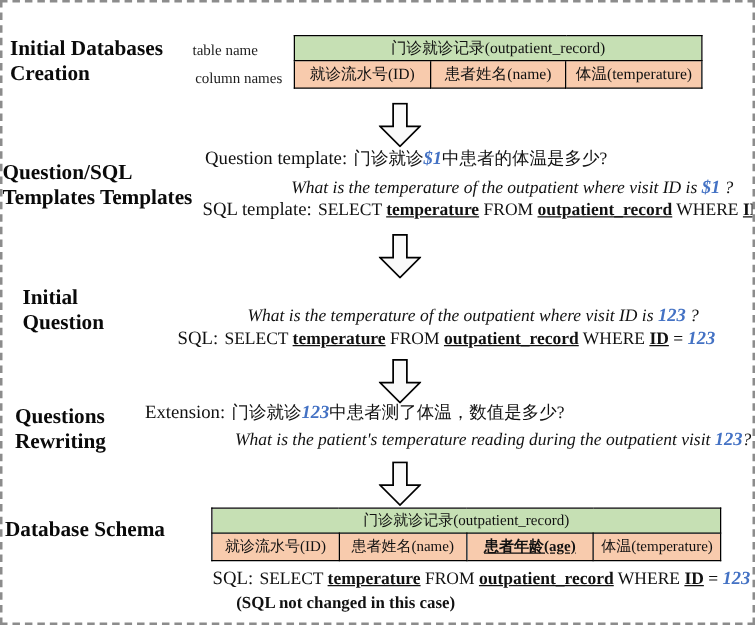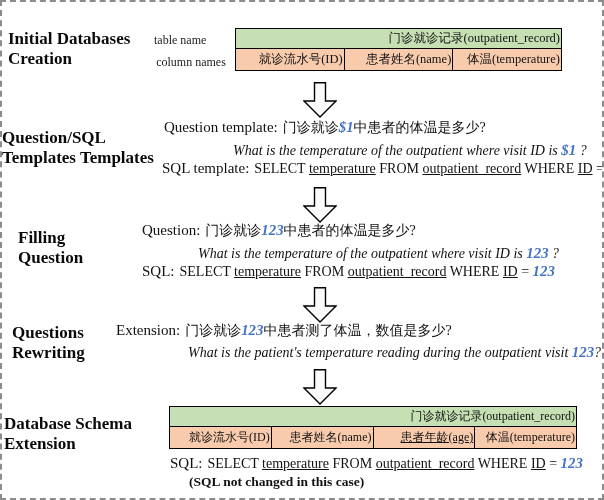--- a/index.html
+++ b/index.html
@@ -13,35 +13,35 @@
   #stage2{left:0px;top:126px;width:166px;}
   #stage3{left:16px;top:226px;width:100px;}
   #stage4{left:10px;top:321px;width:112px;}
   #stage5{left:2px;top:412px;width:168px;}
 
   .anno{position:absolute;font-size:12px;color:#1c1c1c;}
   #table-name-label{left:152px;top:31px;width:78px;text-align:left;}
   #column-names-label{left:144px;top:53px;width:90px;text-align:center;}
 
   table.db-table{position:absolute;border-collapse:collapse;table-layout:fixed;}
-  table.db-table td{border:1.7px solid #000;text-align:right;vertical-align:middle;
+  table.db-table td{border:1.7px solid #000;text-align:center;vertical-align:middle;
     font-size:12.5px;padding:0 1px;overflow:hidden;white-space:nowrap;}
   td.hdr{background:#c6e0b4;height:19px;}
   td.col{background:#f8cbad;height:21px;}
   #table1{left:233px;top:26px;width:327px;}
   #table2{left:167px;top:404px;width:408px;}
   #table2 td{font-size:12px;}
 
   .arrow{position:absolute;left:301px;width:34px;height:36px;}
 
   .line{position:absolute;white-space:nowrap;font-size:14px;line-height:18px;}
   .blabel{font-weight:normal;font-size:15px;margin-right:5px;}
   .en{font-style:italic;}
   .val{color:#4472c4;font-weight:bold;font-style:italic;font-size:1.06em;}
-  .u{text-decoration:underline;}
+  .u{text-decoration:underline;font-weight:bold;}
 
   #s2-l1{left:162px;top:116px;}
   #s2-l2{left:231px;top:139px;}
   #s2-l3{left:160px;top:157px;}
 
   #s3-l1{left:140px;top:219px;}
   #s3-l2{left:196px;top:242px;}
   #s3-l3{left:140px;top:260px;}
 
   #s4-l1{left:114px;top:319px;}
@@ -57,30 +57,29 @@
 
   <div class="stage-label" id="stage1">
     <div>Initial Databases</div>
     <div>Creation</div>
   </div>
   <div class="stage-label" id="stage2">
     <div>Question/SQL</div>
     <div>Templates Templates</div>
   </div>
   <div class="stage-label" id="stage3">
-    <div>Filling</div>
+    <div>Initial</div>
     <div>Question</div>
   </div>
   <div class="stage-label" id="stage4">
     <div>Questions</div>
     <div>Rewriting</div>
   </div>
   <div class="stage-label" id="stage5">
     <div>Database Schema</div>
-    <div>Extension</div>
   </div>
 
   <div class="anno" id="table-name-label">table name</div>
   <div class="anno" id="column-names-label">column names</div>
 
   <table class="db-table" id="table1">
     <tbody>
         <tr>
       <td class="hdr" colspan="3">门诊就诊记录(outpatient_record)</td>
     </tr>
@@ -108,23 +107,20 @@
   <div class="line" id="s2-l1">
     <span class="blabel">Question template:</span><span>门诊就诊</span><span class="val">$1</span><span>中患者的体温是多少?</span>
   </div>
   <div class="line en" id="s2-l2">
     <span>What is the temperature of the outpatient where visit ID is </span><span class="val">$1</span><span> ?</span>
   </div>
   <div class="line" id="s2-l3">
     <span class="blabel">SQL template:</span><span>SELECT </span><span class="u">temperature</span><span> FROM </span><span class="u">outpatient_record</span><span> WHERE </span><span class="u">ID</span><span> = </span>
   </div>
 
-  <div class="line" id="s3-l1">
-    <span class="blabel">Question:</span><span>门诊就诊</span><span class="val">123</span><span>中患者的体温是多少?</span>
-  </div>
   <div class="line en" id="s3-l2">
     <span>What is the temperature of the outpatient where visit ID is </span><span class="val">123</span><span> ?</span>
   </div>
   <div class="line" id="s3-l3">
     <span class="blabel">SQL:</span><span>SELECT </span><span class="u">temperature</span><span> FROM </span><span class="u">outpatient_record</span><span> WHERE </span><span class="u">ID</span><span> = </span><span class="val">123</span>
   </div>
 
   <div class="line" id="s4-l1">
     <span class="blabel">Extension:</span><span>门诊就诊</span><span class="val">123</span><span>中患者测了体温，数值是多少?</span>
   </div>

